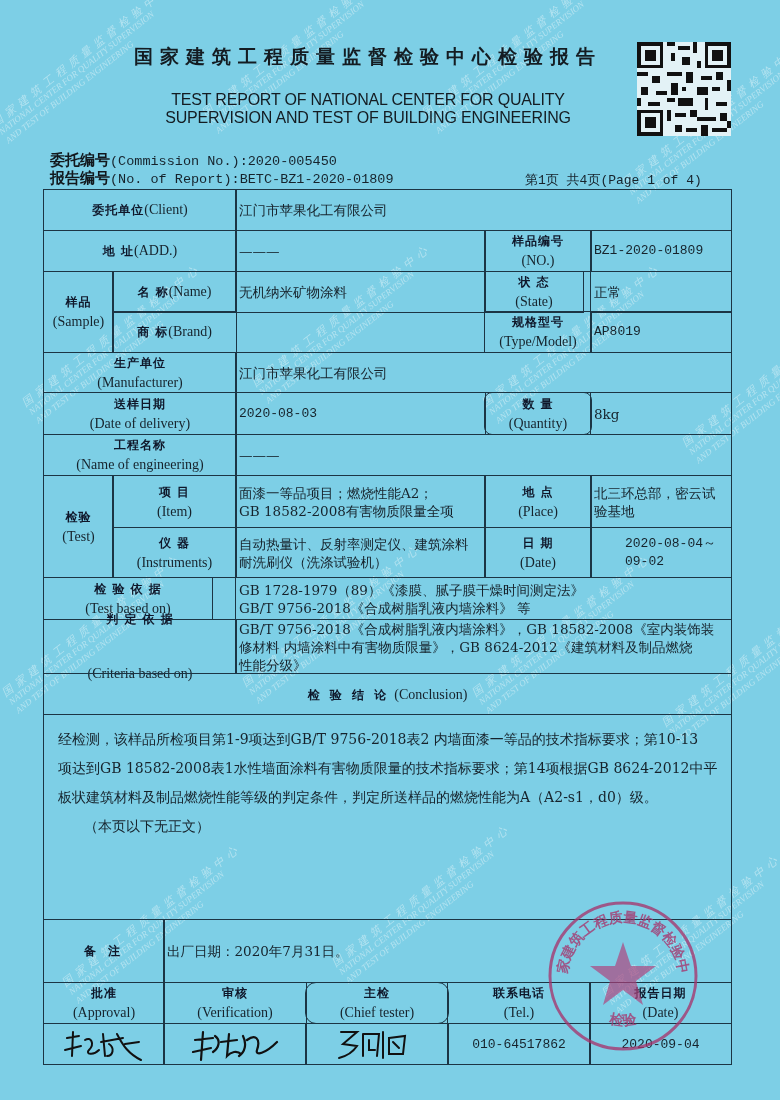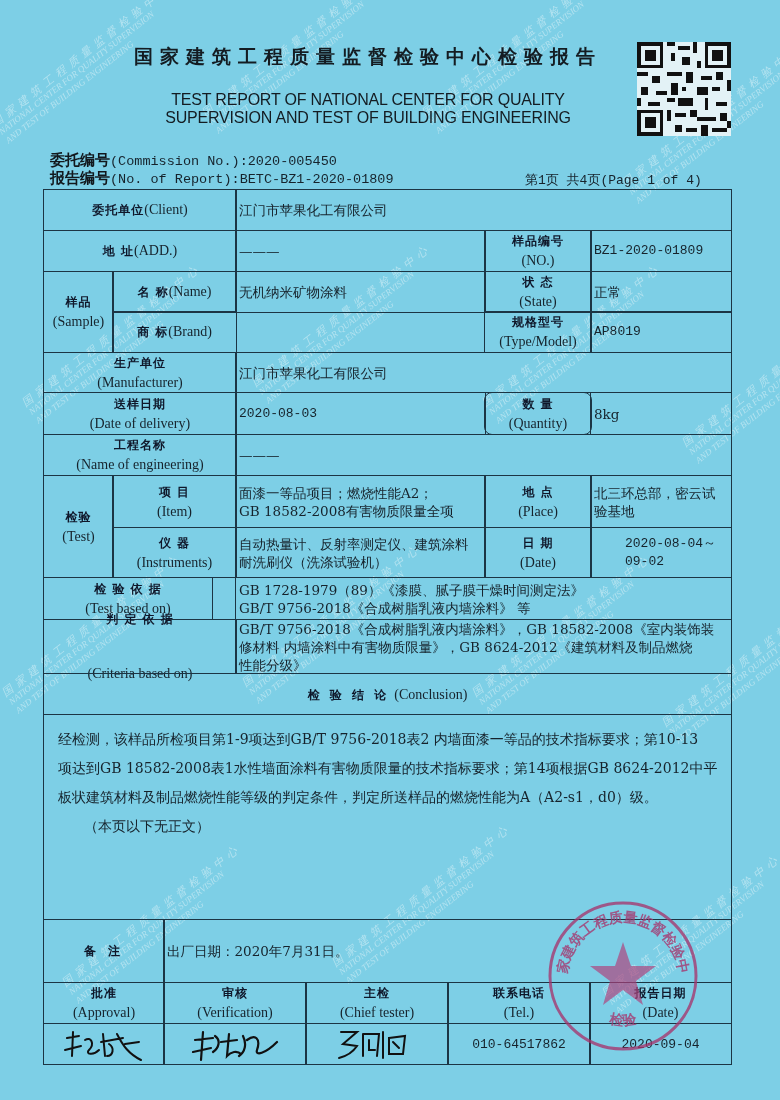--- a/index.html
+++ b/index.html
@@ -133,21 +133,21 @@
     <span class="cnb">样品</span>
       <span class="en">(Sample)</span>
   </div>
   <div class="c lbl" style="left:112px;top:271px;width:125px;height:42px;">
     <div class="row-inline">
         <span class="cnb">名 称</span>
         <span class="en">(Name)</span>
       </div>
   </div>
   <div class="c val" style="left:235px;top:271px;width:251px;height:42px;">无机纳米矿物涂料</div>
-  <div class="c lbl" style="left:484px;top:271px;width:108px;height:42px;">
+  <div class="c lbl" style="left:484px;top:271px;width:100px;height:42px;">
     <span class="cnb">状 态</span>
       <span class="en">(State)</span>
   </div>
   <div class="c val" style="left:590px;top:271px;width:142px;height:42px;">正常</div>
 
   <div class="c lbl" style="left:112px;top:311px;width:125px;height:42px;">
     <div class="row-inline">
         <span class="cnb">商 标</span>
         <span class="en">(Brand)</span>
       </div>
@@ -251,21 +251,21 @@
   <div class="c val" style="left:163px;top:919px;width:569px;height:64px;">出厂日期：2020年7月31日。</div>
 
   <div class="c lbl" style="left:43px;top:982px;width:122px;height:42px;">
     <span class="cnb">批准</span>
       <span class="en">(Approval)</span>
   </div>
   <div class="c lbl" style="left:163px;top:982px;width:144px;height:42px;">
     <span class="cnb">审核</span>
       <span class="en">(Verification)</span>
   </div>
-  <div class="c lbl" style="left:305px;top:982px;width:144px;height:42px;">
+  <div class="c lbl" style="left:305px;top:982px;width:144px;height:42px;border-radius:11px;">
     <span class="cnb">主检</span>
       <span class="en">(Chief tester)</span>
   </div>
   <div class="c lbl" style="left:447px;top:982px;width:144px;height:42px;">
     <span class="cnb">联系电话</span>
       <span class="en">(Tel.)</span>
   </div>
   <div class="c lbl" style="left:589px;top:982px;width:143px;height:42px;">
     <span class="cnb">报告日期</span>
       <span class="en">(Date)</span>

